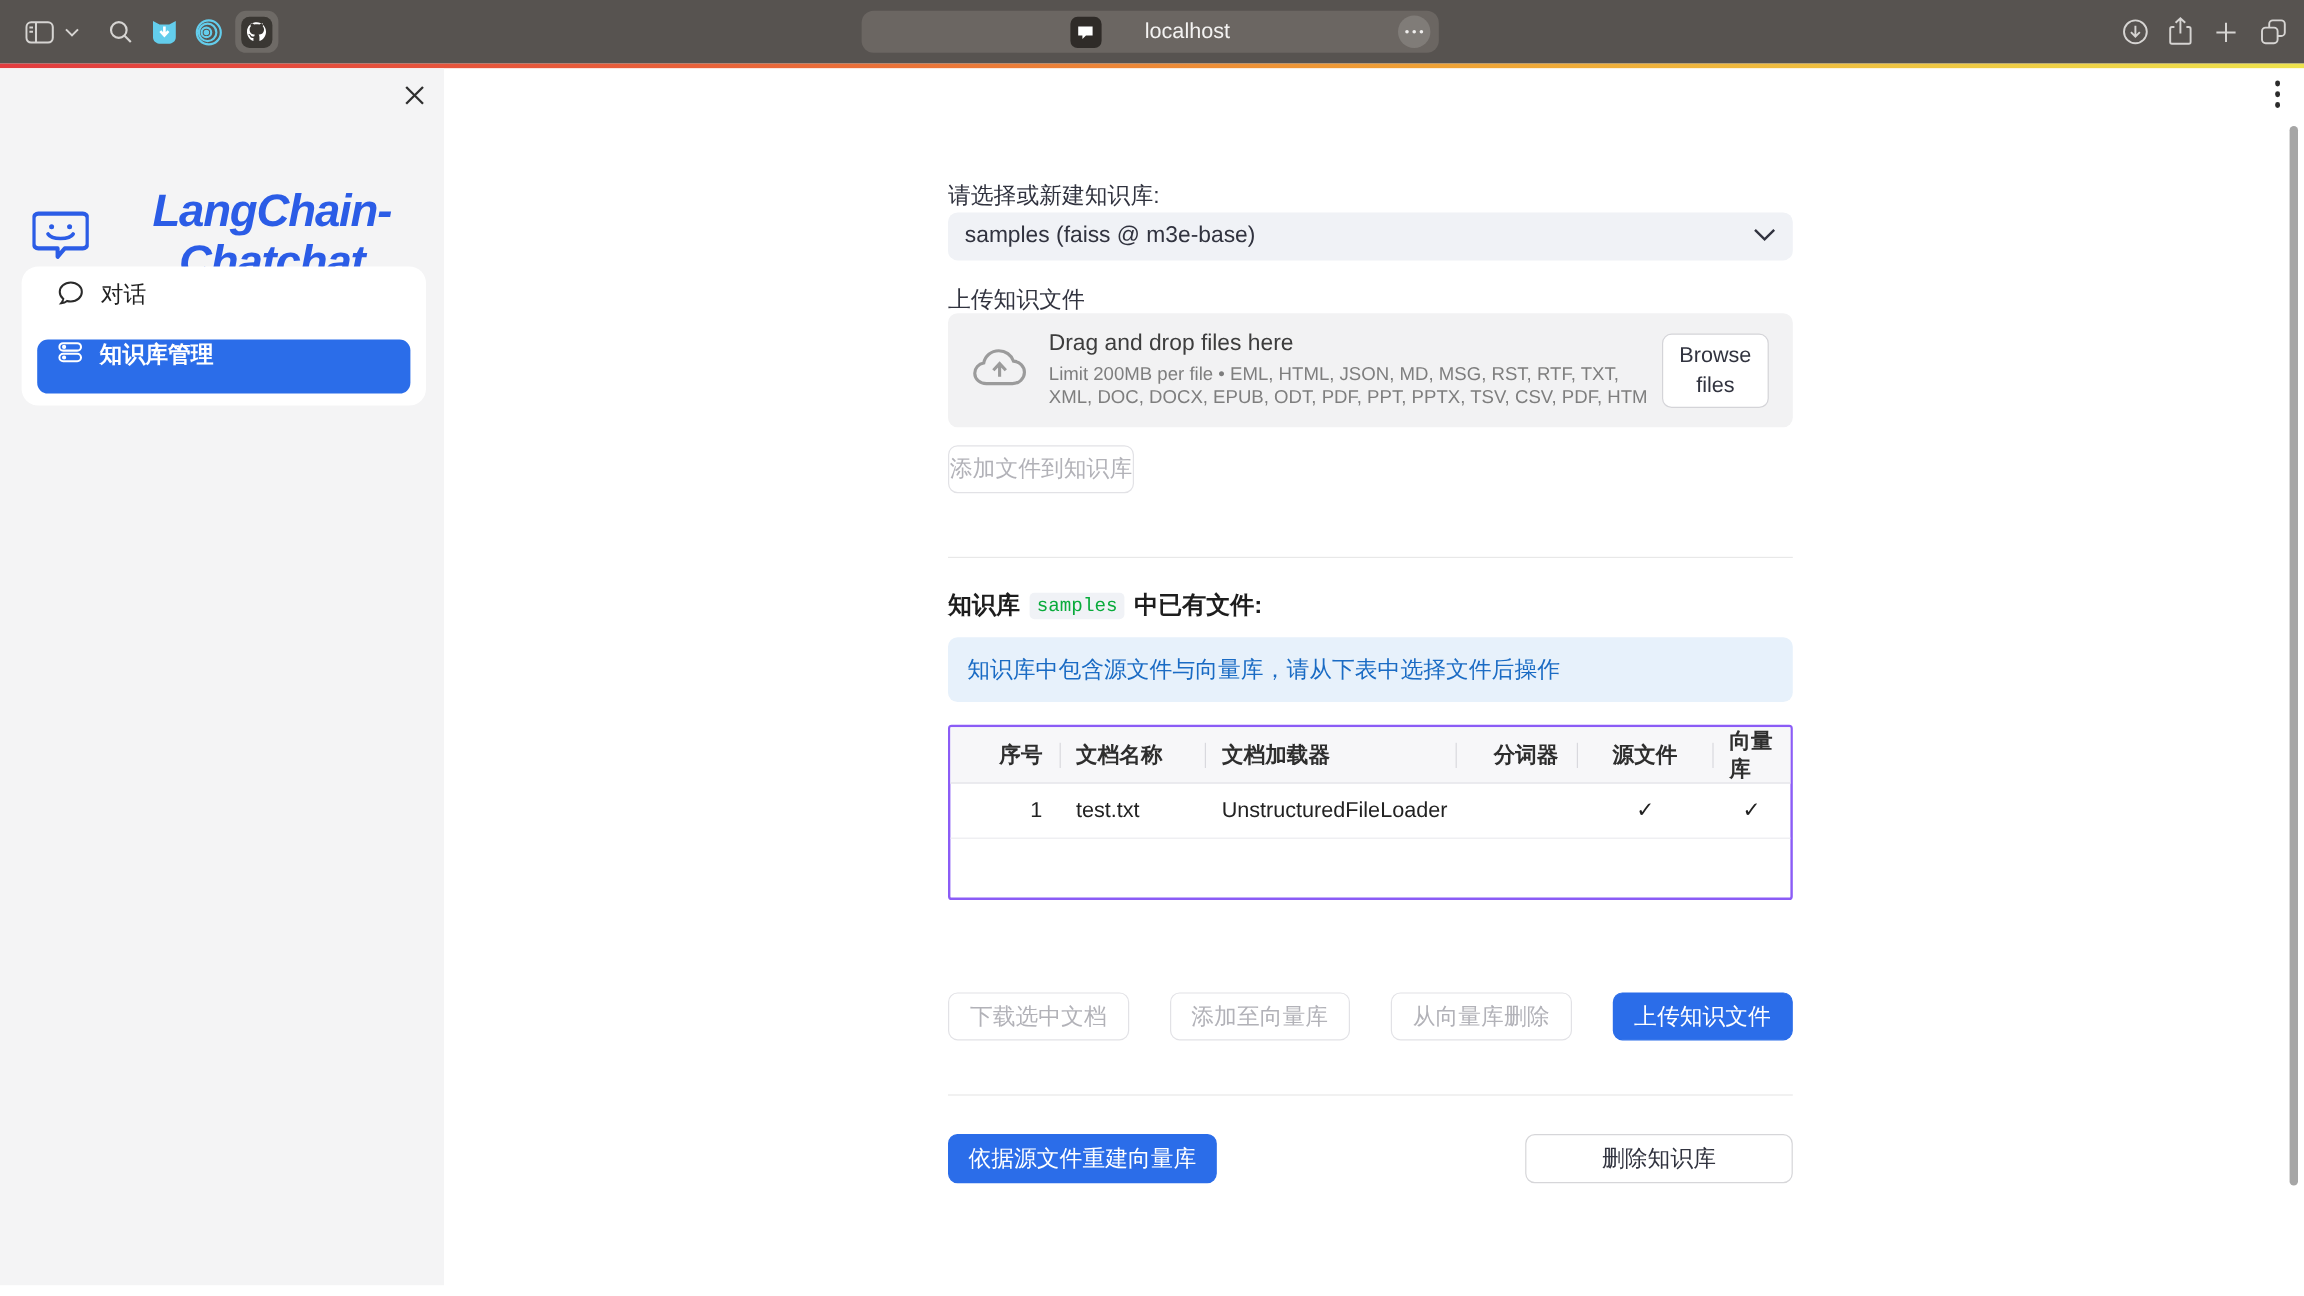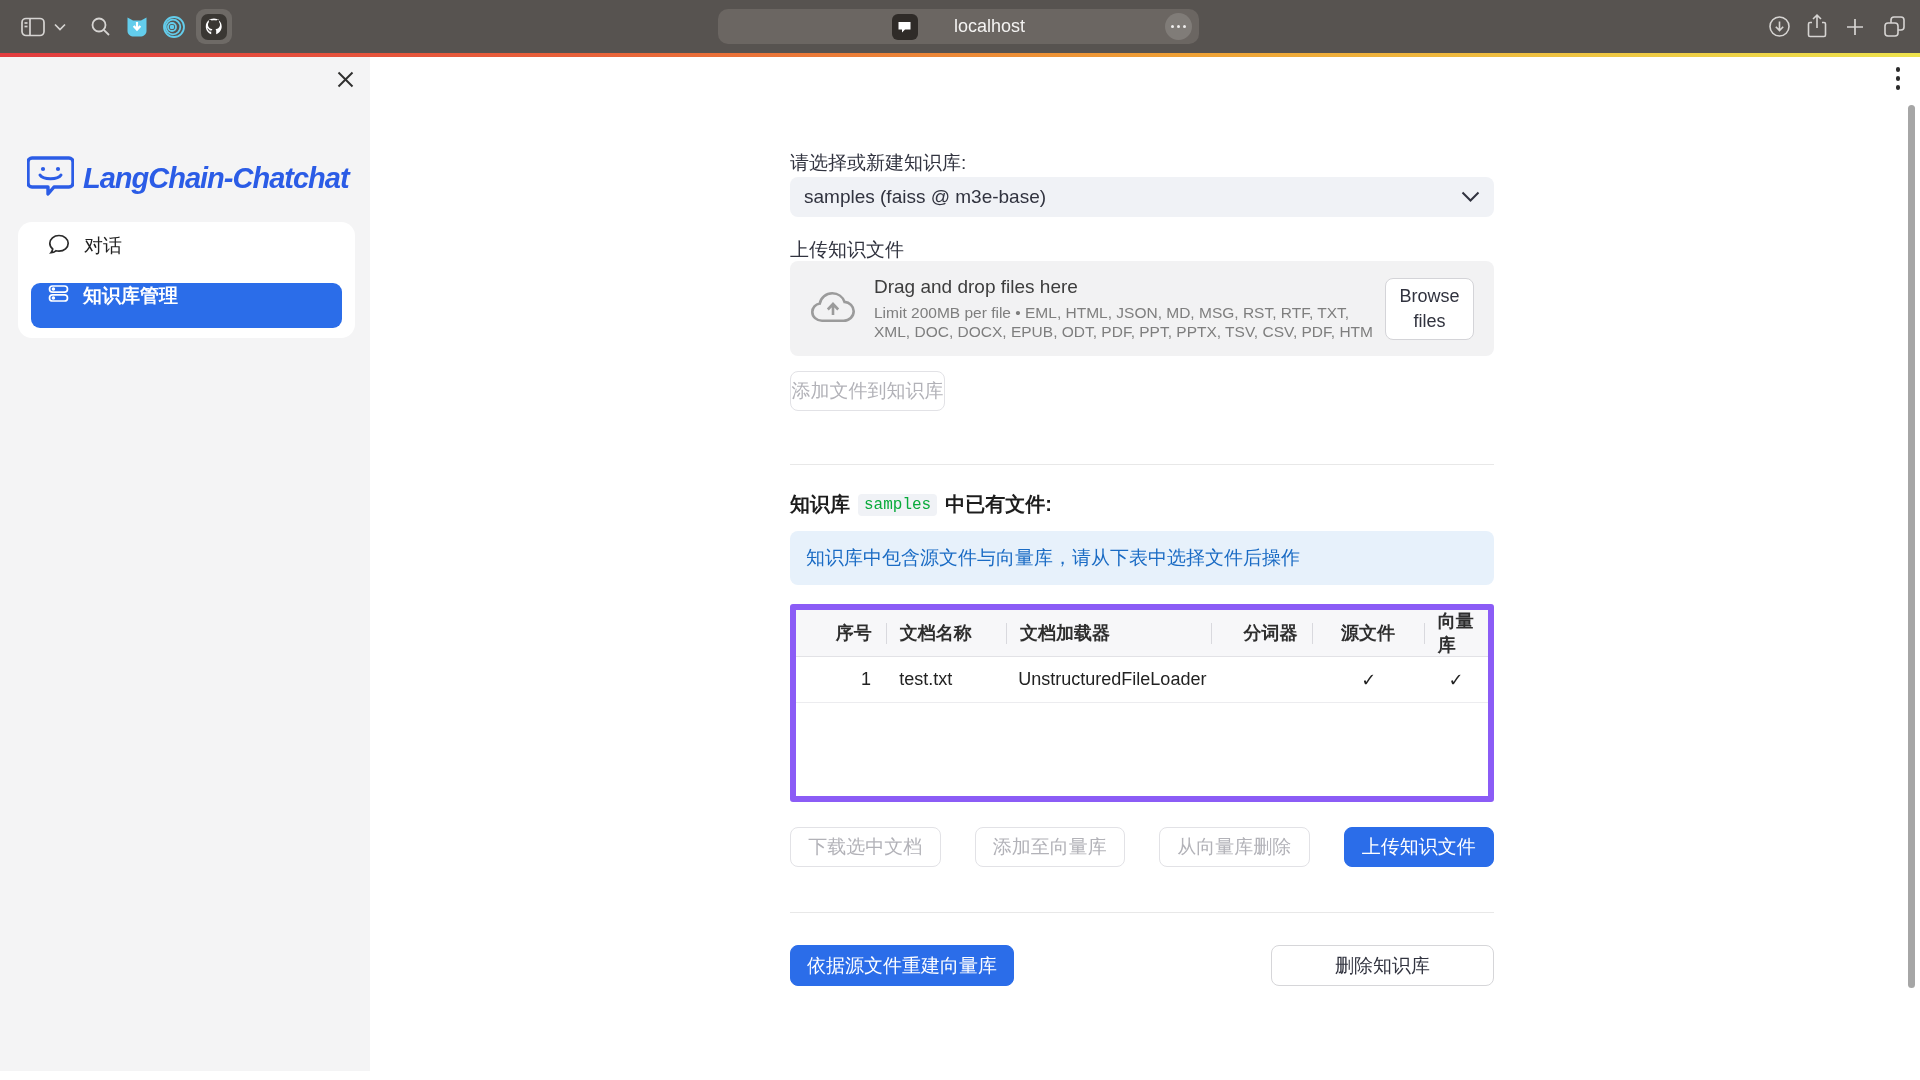--- a/index.html
+++ b/index.html
@@ -26,21 +26,21 @@
 
   
   .app { position:absolute; left:0; top:57px; width:1920px; height:1023px; background:#fff; }
 
   
   .sidebar { position:absolute; left:0; top:0; width:370px; height:1023px; background:#f4f4f5; }
   .sidebar::after { content:""; position:absolute; left:0; bottom:0; width:100%; height:9px; background:#fff; }
   .close-x { position:absolute; left:329px; top:6px; width:32px; height:32px; display:flex;
     align-items:center; justify-content:center; cursor:pointer; }
   .logo { position:absolute; left:27px; top:98px; display:flex; align-items:center; gap:9px; }
-  .logo-text { font-size:29px; font-weight:bold; font-style:italic; color:#2b5ce6; letter-spacing:-1px;text-align:center; }
+  .logo-text { font-size:38px; font-weight:bold; font-style:italic; color:#2b5ce6; letter-spacing:-1px;text-align:center; }
   .menu-card { position:absolute; left:18px; top:165px; width:337px; height:116px; background:#fff; border-radius:14px; }
   .menu-item { position:absolute; left:13px; width:311px; height:45px; border-radius:9px; display:flex;
     align-items:flex-start; gap:14px; padding-left:17px; font-size:19px; color:#212121; cursor:pointer; }
   .menu-item.active { background:#2b6de9; color:#fff; font-weight:600; }
 
   
   .main-col { position:absolute; left:790px; top:0; width:704px; }
   .kebab { position:absolute; left:1888px; top:10px; width:20px; height:40px; display:flex; flex-direction:column;
     align-items:center; gap:4.5px; cursor:pointer; }
   .kebab i { width:4.5px; height:4.5px; border-radius:50%; background:#2b2b2b; }
@@ -69,21 +69,21 @@
   .divider { position:absolute; left:0; width:704px; height:1px; background:#e8e8e8; }
 
   .kb-heading { position:absolute; left:0; top:434px; font-size:20px; font-weight:600; color:#1d1d1d;
     display:flex; align-items:center; gap:8px; }
   .kb-code { font-family:"Liberation Mono","DejaVu Sans Mono",monospace; font-size:16px; font-weight:normal;
     color:#09ab3b; background:#f0f2f6; border-radius:4px; padding:2px 6px;text-align:right; }
 
   .info-box { position:absolute; left:0; top:474px; width:704px; height:54px; background:#e7f1fb; border-radius:8px;
     display:flex; align-items:center; padding:0 16px; font-size:19px; font-weight:500; color:#1a6bc4; }
 
-  .kb-table { position:absolute; left:0; top:547px; width:704px; height:198px; border:6px solid #8b5cf6;
+  .kb-table { position:absolute; left:0; top:547px; width:704px; height:146px; border:2px solid #8b5cf6;
     border-radius:3px; background:#fff; }
   .t-head { display:flex; height:47px; background:#f7f7f9; border-bottom:1px solid #e2e2e6; }
   .t-row  { display:flex; height:46px; border-bottom:1px solid #ececef; }
   .t-cell { display:flex; align-items:center; padding:0 14px; font-size:18px; color:#222; position:relative; }
   .t-head .t-cell { color:#2e2e2e; font-weight:600; }
   .t-head .t-cell + .t-cell::before { content:""; position:absolute; left:0; top:13px; height:21px; width:1px; background:#d9d9de; }
   .c0{width:91px; justify-content:flex-end;} .c1{width:122px;} .c2{width:209px;}
   .c3{width:102px;padding-left:32px;} .c4{width:113px; justify-content:center;} .c5{width:65px; justify-content:center;}
 
   .actions { position:absolute; left:0; top:770px; width:704px; display:flex; gap:34px; }

